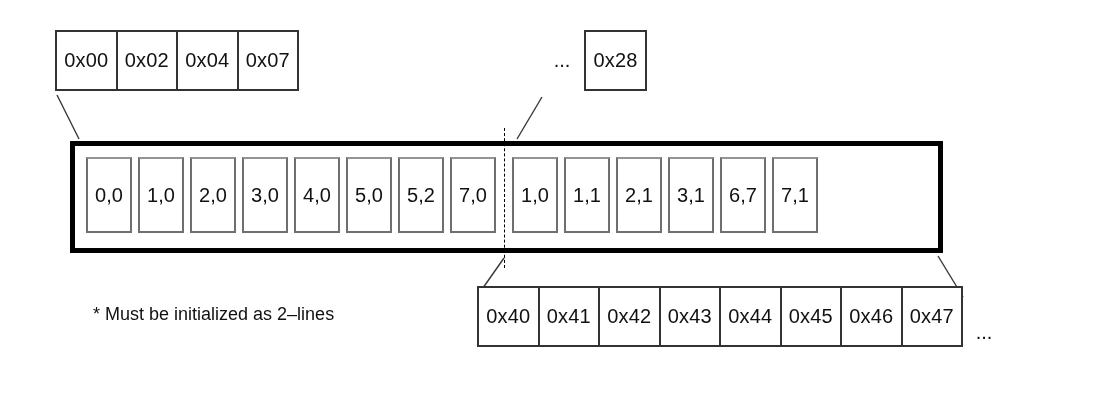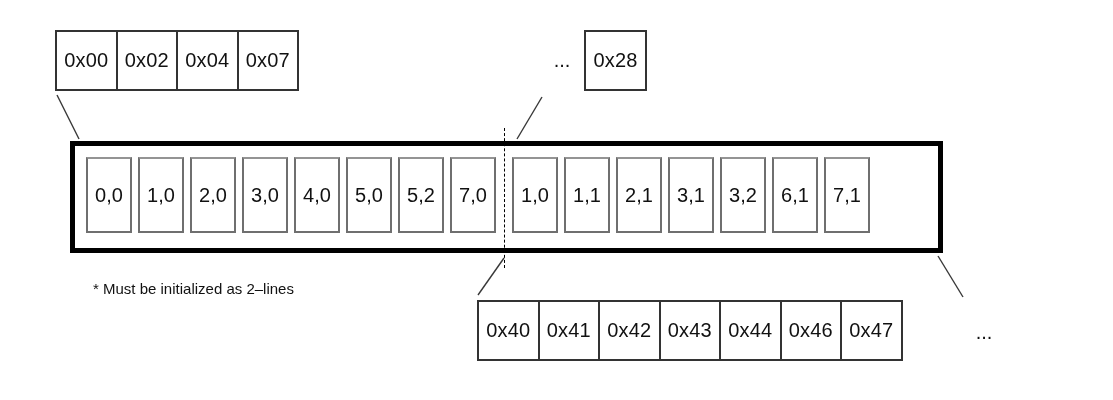--- a/index.html
+++ b/index.html
@@ -25,21 +25,21 @@
     background: #fff;
     display: flex;
     align-items: center;
     justify-content: center;
     font-size: 20px;
     letter-spacing: 0.2px;
   }
   .addr-run > .acell + .acell { margin-left: -2px; }
 
   #top-cells    { left: 55px;  top: 30px; }
-  #bottom-cells { left: 477px; top: 300px; border-radius: 25px; }
+  #bottom-cells { left: 477px; top: 286px; border-radius: 25px; }
 
   .solo-cell { position: absolute; }
   #top-last    { left: 584px;  top: 30px;  width: 63px; }
   #bottom-last { left: 1006px; top: 302px; width: 62px; }
 
   .ellipsis {
     position: absolute;
     width: 44px;
     height: 61px;
     display: flex;
@@ -95,22 +95,22 @@
   }
   .connector-layer line {
     stroke: var(--connector, #383838);
     stroke-width: 1.4;
   }
 
   
   .note {
     position: absolute;
     left: 93px;
-    top: 280px;
-    font-size: 15px;
+    top: 304px;
+    font-size: 18px;
     white-space: nowrap;
   }
 </style>
 </head>
 <body>
 
 <div class="stage">
 
   <div id="top-cells" class="addr-run">
       <div class="acell">0x00</div>
@@ -137,32 +137,32 @@
       <div class="bcell">4,0</div>
       <div class="bcell">5,0</div>
       <div class="bcell">5,2</div>
       <div class="bcell">7,0</div>
     </div>
   <div id="line2-cells" class="buf-run">
       <div class="bcell">1,0</div>
       <div class="bcell">1,1</div>
       <div class="bcell">2,1</div>
       <div class="bcell">3,1</div>
-      <div class="bcell">3,2</div>
-      <div class="bcell">6,1</div>
+      <div class="bcell">6,7</div>
       <div class="bcell">7,1</div>
     </div>
   <div class="line-divider"></div>
 
   <div id="bottom-cells" class="addr-run">
       <div class="acell">0x40</div>
       <div class="acell">0x41</div>
       <div class="acell">0x42</div>
       <div class="acell">0x43</div>
       <div class="acell">0x44</div>
+      <div class="acell">0x45</div>
       <div class="acell">0x46</div>
       <div class="acell">0x47</div>
     </div>
   <div id="bottom-ellipsis" class="ellipsis">...</div>
 
   <div class="note">* Must be initialized as 2–lines</div>
 
 </div>
 
 </body></html>

